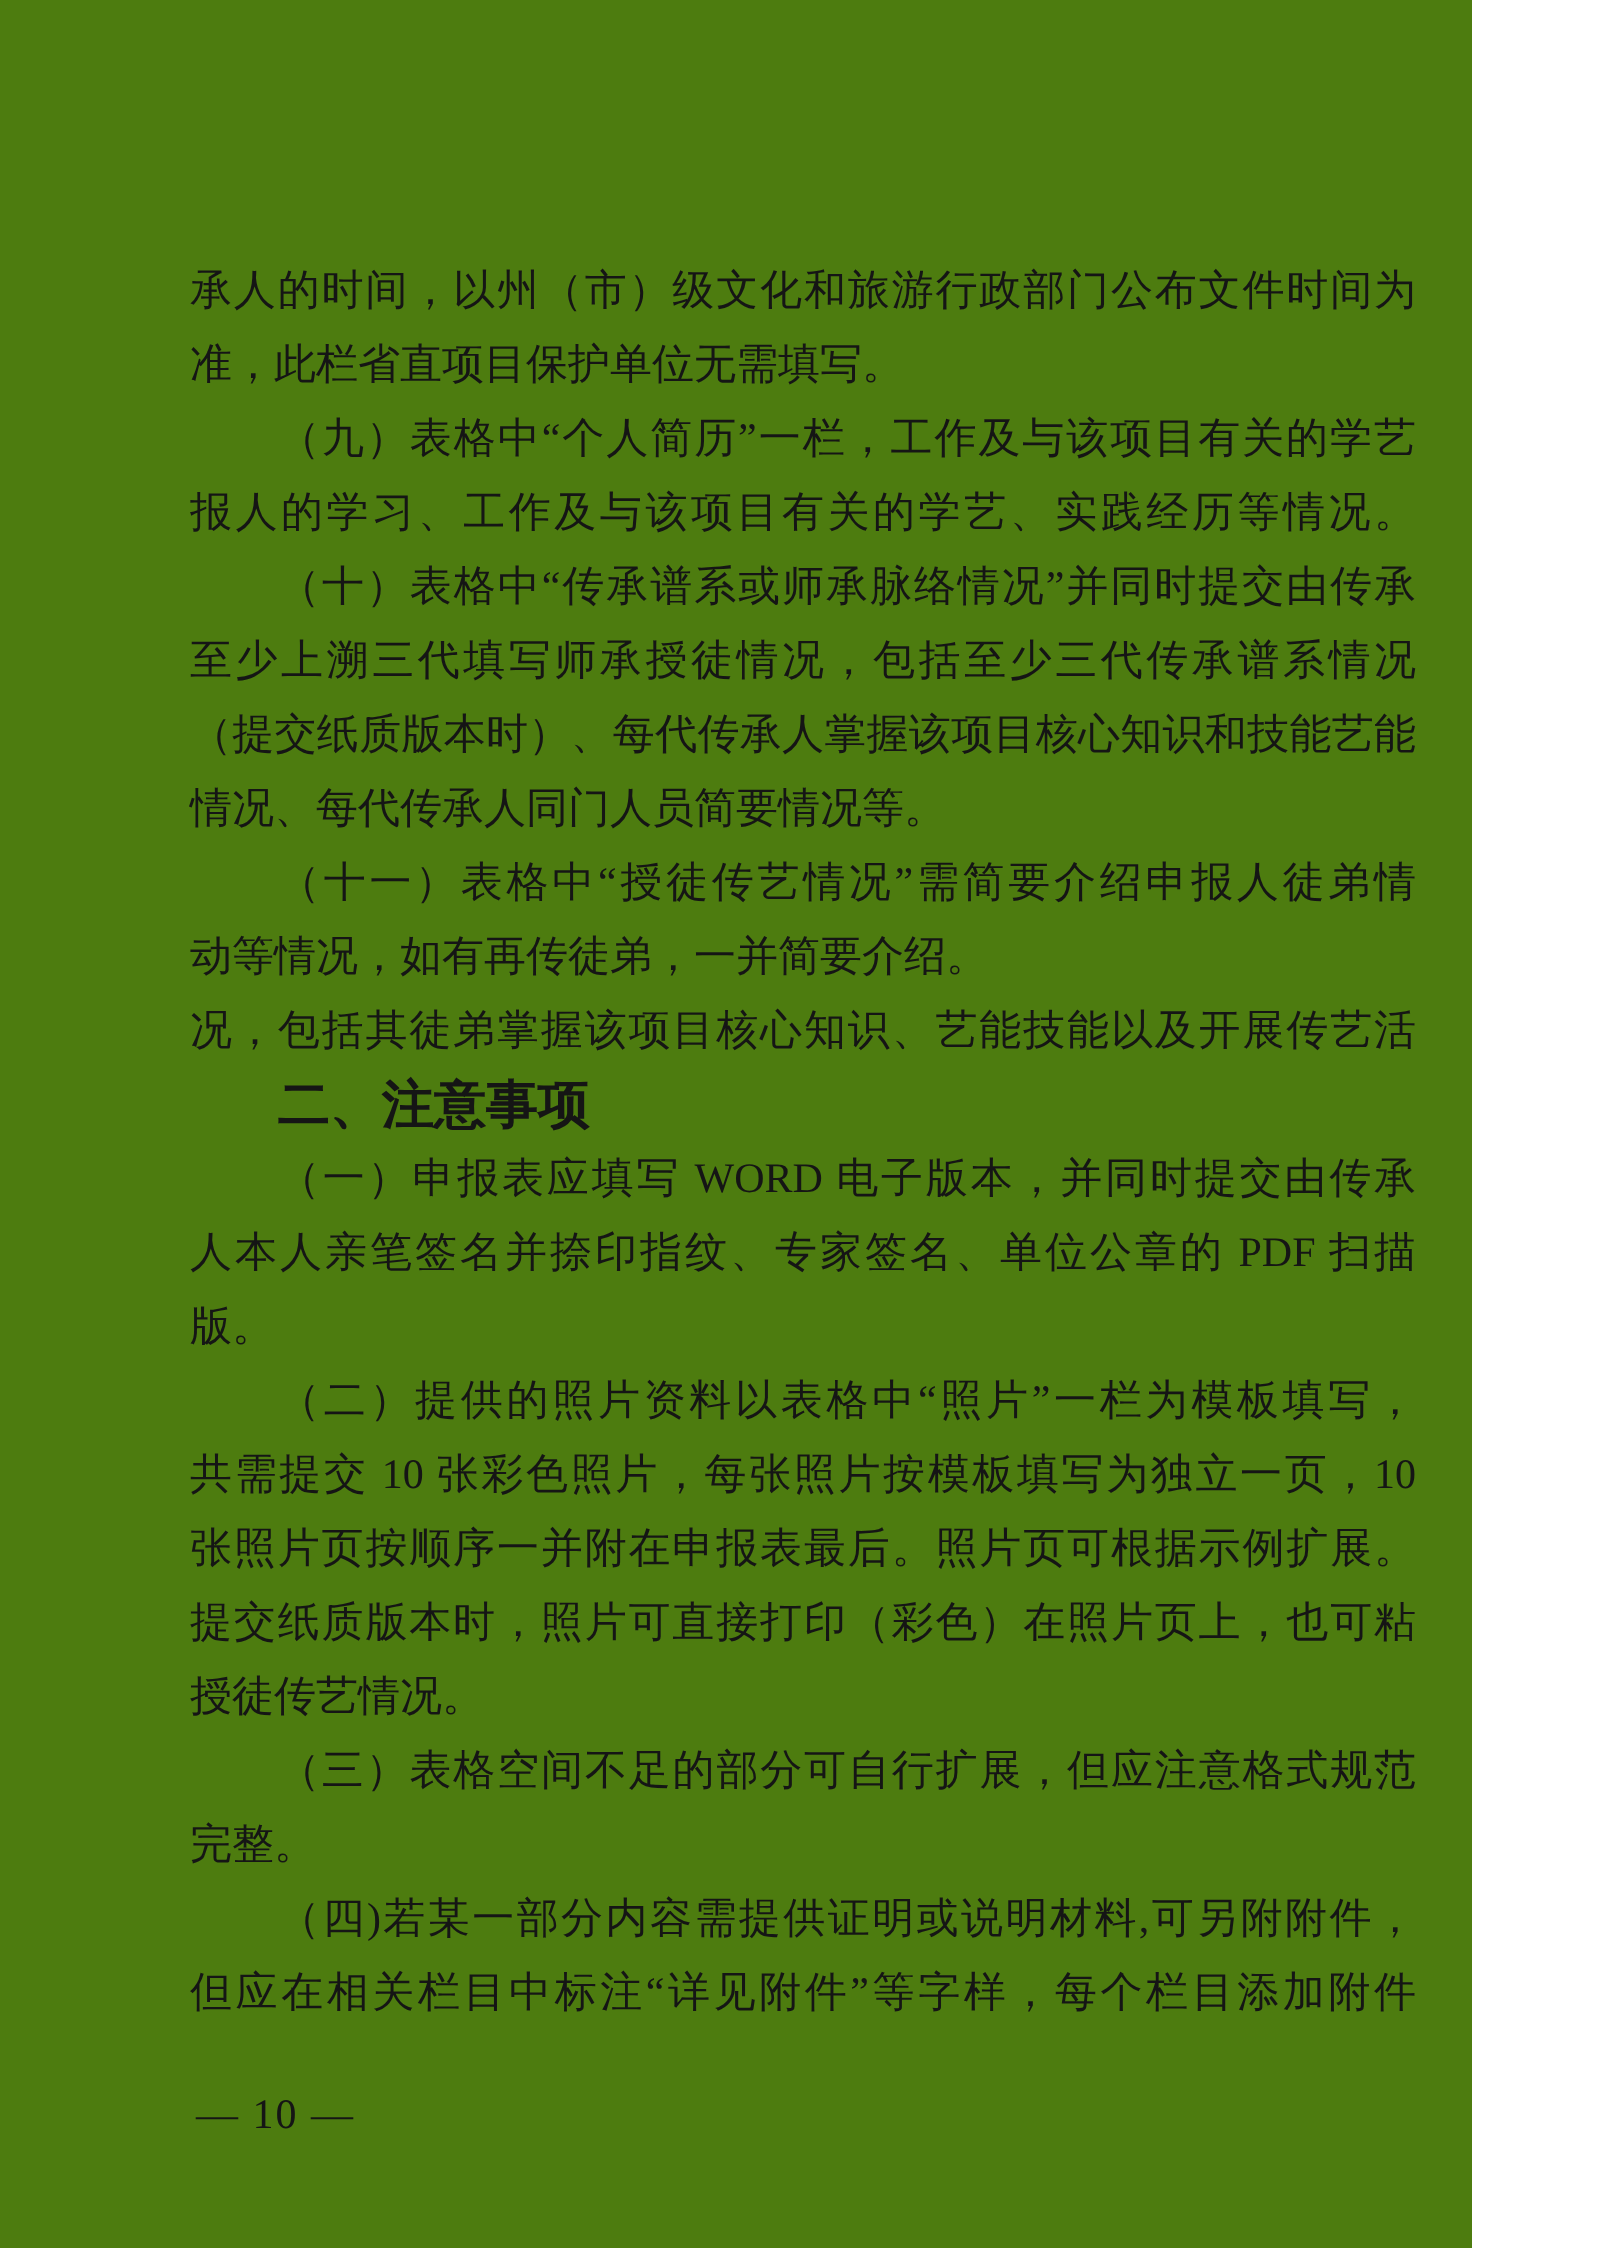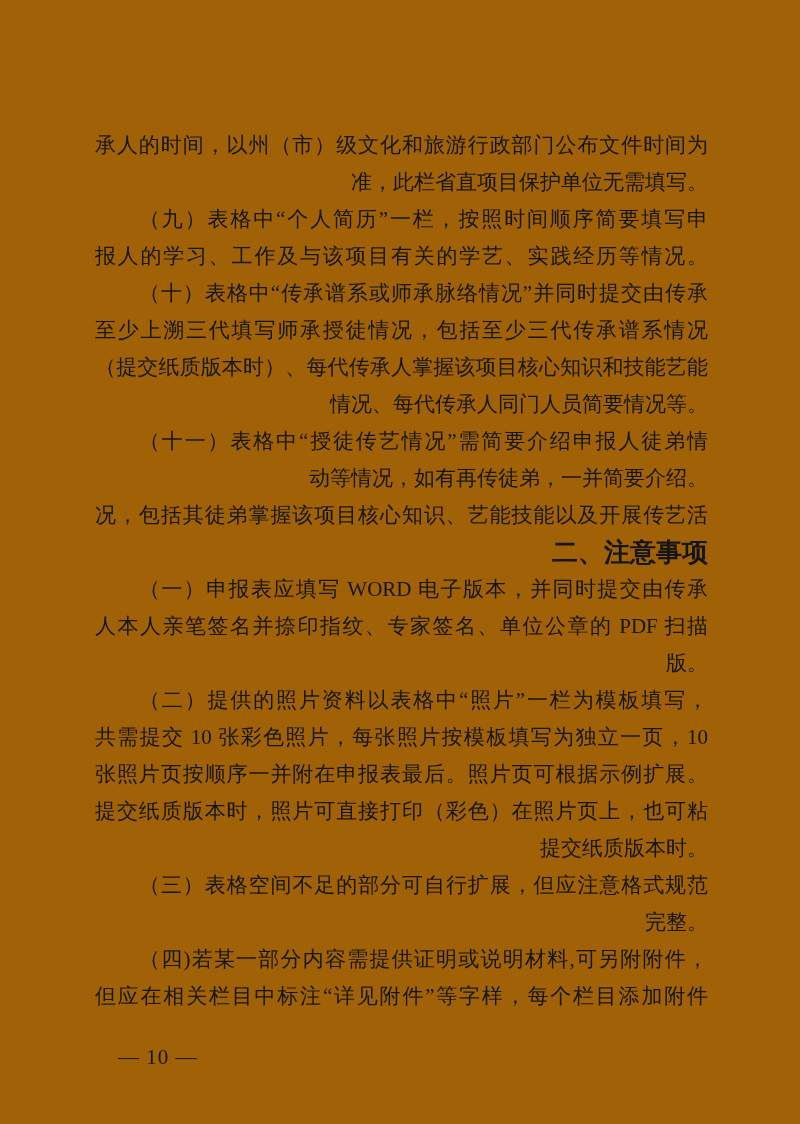--- a/index.html
+++ b/index.html
@@ -2,39 +2,39 @@
 <html><head>
 <meta charset="utf-8">
 <style>
   html, body {
     margin: 0;
     padding: 0;
     background: #ffffff;
   }
   .page {
     position: relative;
-    width: 800px;
+    width: 736px;
     height: 1124px;
-    background: #a16207;
+    background: #4d7c0f;
     overflow: hidden;
     font-family: "Liberation Serif", "DejaVu Serif", serif;
     color: #151515;
   }
   .doc {
     position: absolute;
     left: 95px;
     top: 127px;
     width: 613px;
   }
   .line {
     font-size: 21px;
     line-height: 37px;
     height: 37px;
     white-space: nowrap;
-    text-align: right;
+    text-align: left;
   }
   .line.just {
     white-space: normal;
     text-align: justify;
     text-align-last: justify;
     text-justify: inter-ideograph;
     overflow: hidden;
   }
   .line.indent {
     text-indent: 44px;
@@ -44,47 +44,46 @@
     font-weight: bold;
     font-size: 26px;
   }
   .footer {
     position: absolute;
     left: 98px;
     top: 1044px;
     font-size: 21px;
     line-height: 26px;
     letter-spacing: 1px;
-    margin-left: 20px;
   }
 </style>
 </head>
 <body>
 
 <div class="page">
   <div class="doc" id="doc-lines">
       <div class="line just">承人的时间，以州（市）级文化和旅游行政部门公布文件时间为</div>
       <div class="line">准，此栏省直项目保护单位无需填写。</div>
-      <div class="line indent just">（九）表格中“个人简历”一栏，按照时间顺序简要填写申</div>
+      <div class="line indent just">（九）表格中“个人简历”一栏，工作及与该项目有关的学艺</div>
       <div class="line just">报人的学习、工作及与该项目有关的学艺、实践经历等情况。</div>
       <div class="line indent just">（十）表格中“传承谱系或师承脉络情况”并同时提交由传承</div>
       <div class="line just">至少上溯三代填写师承授徒情况，包括至少三代传承谱系情况</div>
       <div class="line just">（提交纸质版本时）、每代传承人掌握该项目核心知识和技能艺能</div>
       <div class="line">情况、每代传承人同门人员简要情况等。</div>
       <div class="line indent just">（十一）表格中“授徒传艺情况”需简要介绍申报人徒弟情</div>
       <div class="line">动等情况，如有再传徒弟，一并简要介绍。</div>
       <div class="line just">况，包括其徒弟掌握该项目核心知识、艺能技能以及开展传艺活</div>
       <div class="line indent bold">二、注意事项</div>
       <div class="line indent just">（一）申报表应填写 WORD 电子版本，并同时提交由传承</div>
       <div class="line just">人本人亲笔签名并捺印指纹、专家签名、单位公章的 PDF 扫描</div>
       <div class="line">版。</div>
       <div class="line indent just">（二）提供的照片资料以表格中“照片”一栏为模板填写，</div>
       <div class="line just">共需提交 10 张彩色照片，每张照片按模板填写为独立一页，10</div>
       <div class="line just">张照片页按顺序一并附在申报表最后。照片页可根据示例扩展。</div>
       <div class="line just">提交纸质版本时，照片可直接打印（彩色）在照片页上，也可粘</div>
-      <div class="line">提交纸质版本时。</div>
+      <div class="line">授徒传艺情况。</div>
       <div class="line indent just">（三）表格空间不足的部分可自行扩展，但应注意格式规范</div>
       <div class="line">完整。</div>
       <div class="line indent just">（四)若某一部分内容需提供证明或说明材料,可另附附件，</div>
       <div class="line just">但应在相关栏目中标注“详见附件”等字样，每个栏目添加附件</div>
     </div>
   <div class="footer">— 10 —</div>
 </div>
 
 </body></html>

